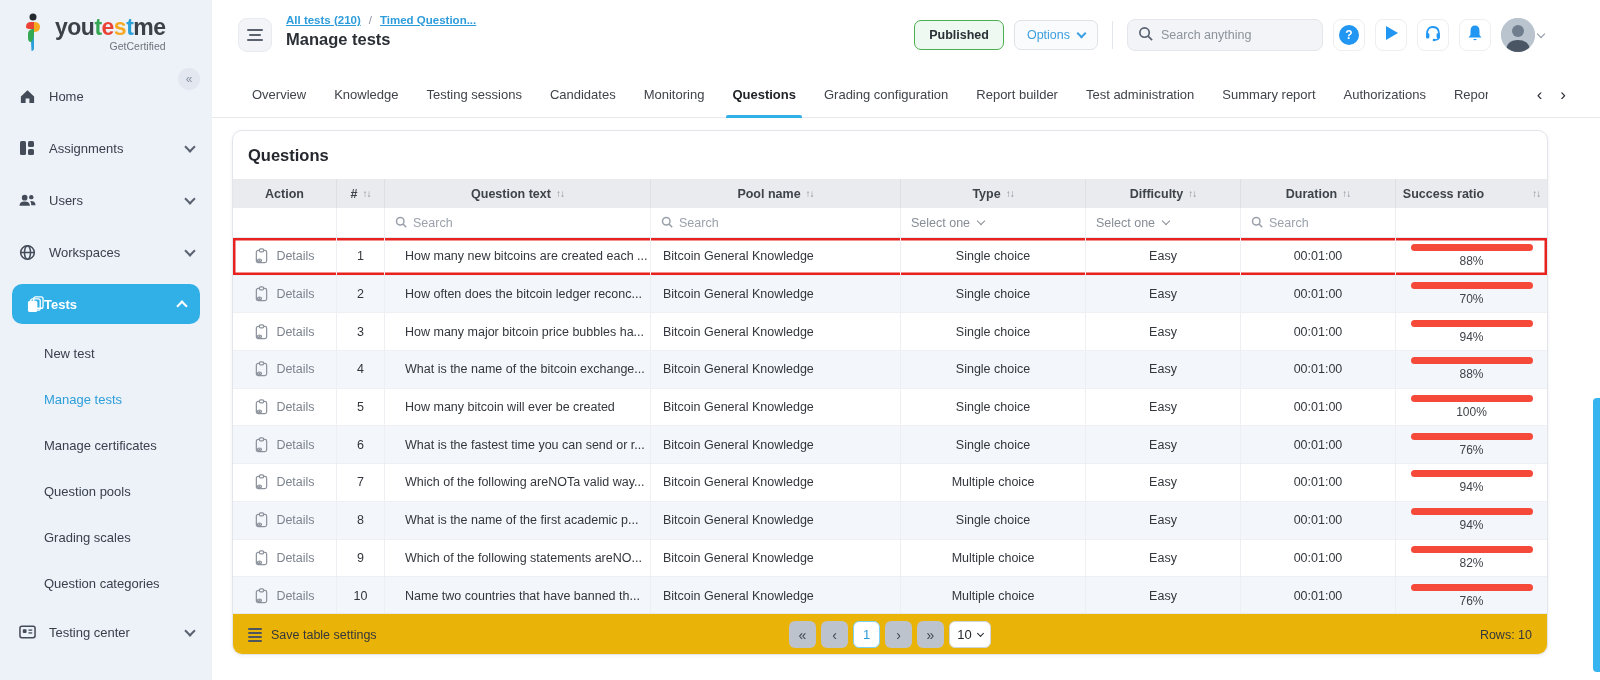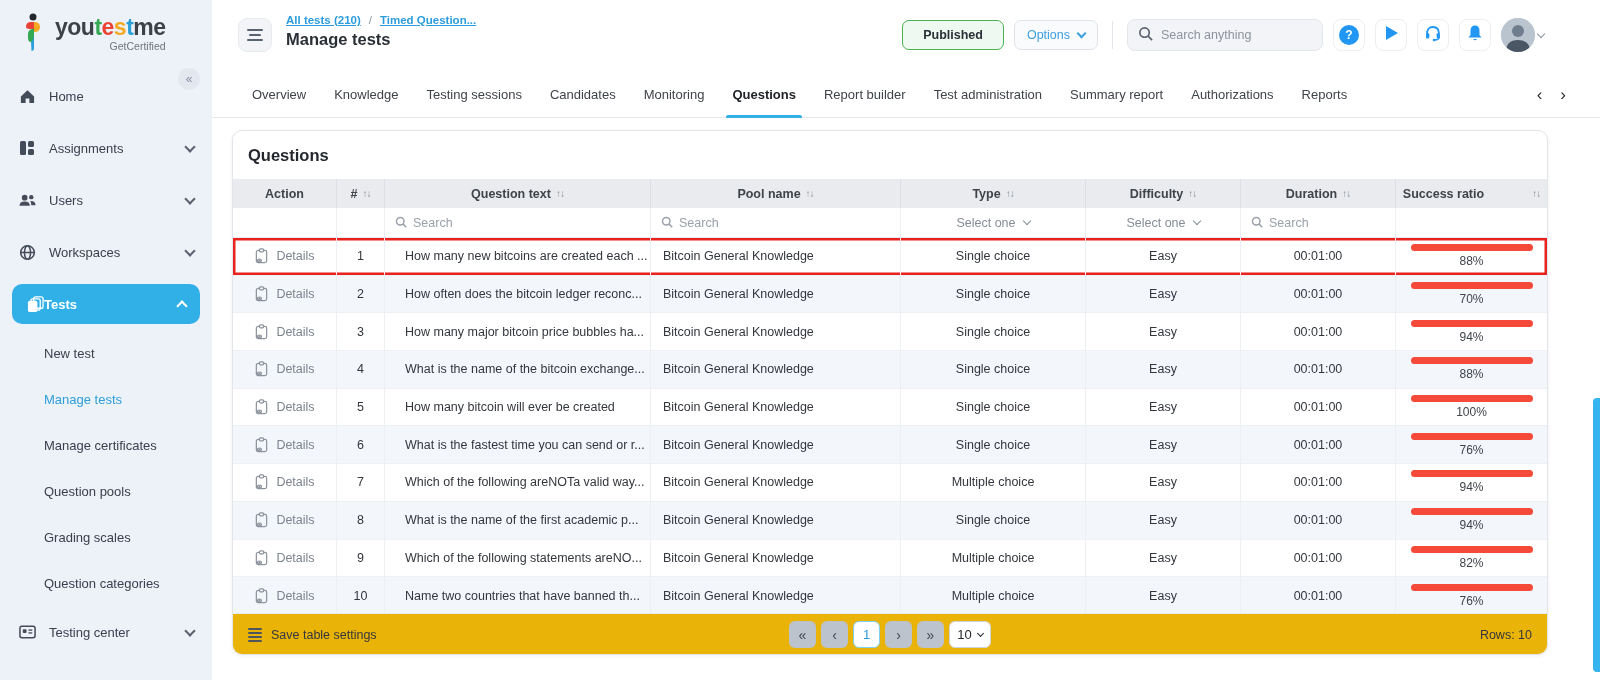--- a/index.html
+++ b/index.html
@@ -37,21 +37,21 @@
     border:1px solid #e7eaef; display:flex; flex-direction:column; align-items:center; justify-content:center; gap:3px; cursor:pointer; }
   .hamburger i { display:block; height:2px; background:#5a6270; border-radius:2px; }
   .hamburger i:nth-child(1){width:16px;} .hamburger i:nth-child(2){width:12px;} .hamburger i:nth-child(3){width:16px;}
   .bc-block { position:absolute; left:74px; top:14px; }
   .bc-row { display:flex; gap:8px; align-items:center; font-size:11.5px; }
   .bc-link { color:#2d9cdb; font-weight:bold; text-decoration:underline; cursor:pointer; }
   .bc-sep { color:#8a93a3; }
   .page-title { font-size:16.5px; font-weight:bold; color:#2b2f36; margin-top:4px; }
 
   .topbar-right { position:absolute; right:56px; top:0; height:70px; display:flex; align-items:center; gap:10px; }
-  .badge-published { height:30px; padding:0 20px; border:1.5px solid #4caf50; background:#eefaf1; border-radius:7px;
+  .badge-published { height:30px; padding:0 14px; border:1.5px solid #4caf50; background:#eefaf1; border-radius:7px;
     display:flex; align-items:center; font-size:12.5px; font-weight:bold; color:#2b2f36; }
   .btn-options { height:30px; padding:0 12px; border:1px solid #dfe3e8; background:#fafbfc; border-radius:7px;
     display:flex; align-items:center; gap:8px; font-size:12.5px; color:#3b9fe0; cursor:pointer; }
   .btn-options .chev-d { border-color:#3b9fe0; width:7px; height:7px; }
   .v-divider { width:1px; height:28px; background:#e3e6ea; margin:0 4px; }
   .search-box { width:196px; height:32px; background:#f2f4f7; border:1px solid #e3e6ea; border-radius:8px;
     display:flex; align-items:center; padding:0 10px; gap:8px; }
   .search-box input { border:none; background:transparent; outline:none; font-size:12.5px; width:140px;
     font-family:"Liberation Sans","DejaVu Sans",sans-serif; color:#3f434a; }
   .search-box input::placeholder { color:#8d939c; }
@@ -80,21 +80,21 @@
   .thead { height:29px; background:#e9ebee; }
   .th { display:flex; align-items:center; justify-content:center; gap:5px; font-size:12.5px; font-weight:bold; color:#3f434a; border-right:1px solid #dddfe4; cursor:pointer; }
   .th:last-child { border-right:none;gap:48px; }
   .sort { font-size:10px; color:#878e98; letter-spacing:-1px; }
   .frow { height:30px; border-bottom:1px solid #e6e9ed; background:#fff; }
   .fc { display:flex; align-items:center; border-right:1px solid #edeff3; padding:0 10px; gap:6px; }
   .fc:last-child { border-right:none; }
   .fc input { border:none; outline:none; background:transparent; font-size:12.5px; width:100%;
     font-family:"Liberation Sans","DejaVu Sans",sans-serif; color:#3f434a; }
   .fc input::placeholder { color:#9aa1ab; }
-  .fc.center { justify-content:center; }
+  .fc.center { justify-content:flex-start; }
   .select-ph { display:flex; align-items:center; gap:8px; font-size:12.5px; color:#868d97; cursor:pointer; }
   .select-ph .chev-d { width:6px; height:6px; border-color:#868d97; border-width:1.5px; }
 
   .trow { height:37.7px; border-bottom:1px solid #eef0f4; font-size:12.5px; color:#33373d; position:relative; }
   .trow.alt { background:#f3f6fb; }
   .trow.hl { box-shadow:inset 0 0 0 2.5px #e8231f; z-index:2; }
   .td { display:flex; align-items:center; justify-content:center; border-right:1px solid #edeff3; overflow:hidden; }
   .td:last-child { border-right:none; }
   .td.left { justify-content:flex-start; padding-left:20px; }
   .td.pool { justify-content:flex-start; padding-left:12px; }
@@ -308,20 +308,21 @@
     </div>
 
     <div class="tabs-row">
       <div class="tabs-strip">
         <div class="tab">Overview</div>
         <div class="tab">Knowledge</div>
         <div class="tab">Testing sessions</div>
         <div class="tab">Candidates</div>
         <div class="tab">Monitoring</div>
         <div class="tab active">Questions</div>
+        <div class="tab">Grading configuration</div>
         <div class="tab">Report builder</div>
         <div class="tab">Test administration</div>
         <div class="tab">Summary report</div>
         <div class="tab">Authorizations</div>
         <div class="tab">Reports</div>
       </div>
       <div class="tab-arrows">
         <span class="tab-arrow">‹</span>
         <span class="tab-arrow">›</span>
       </div>

